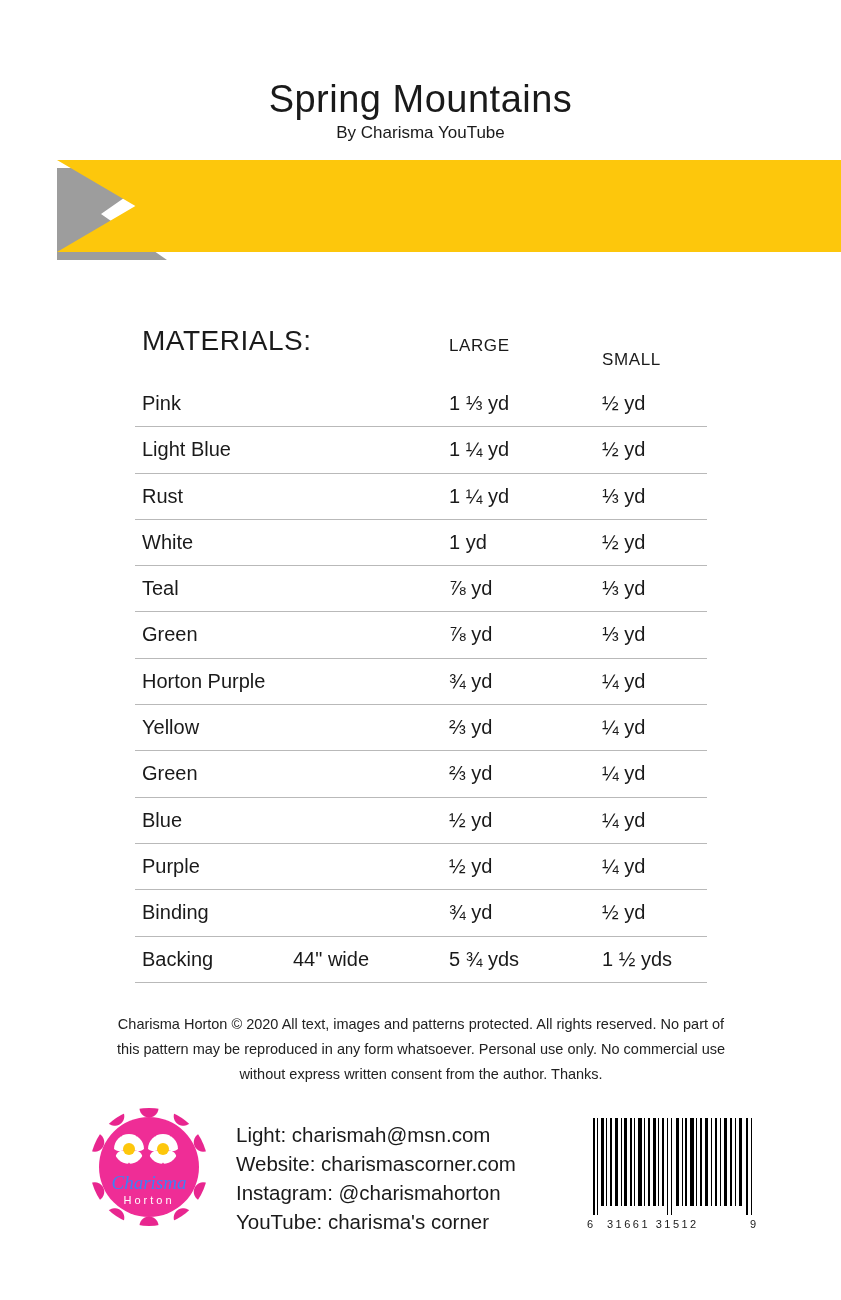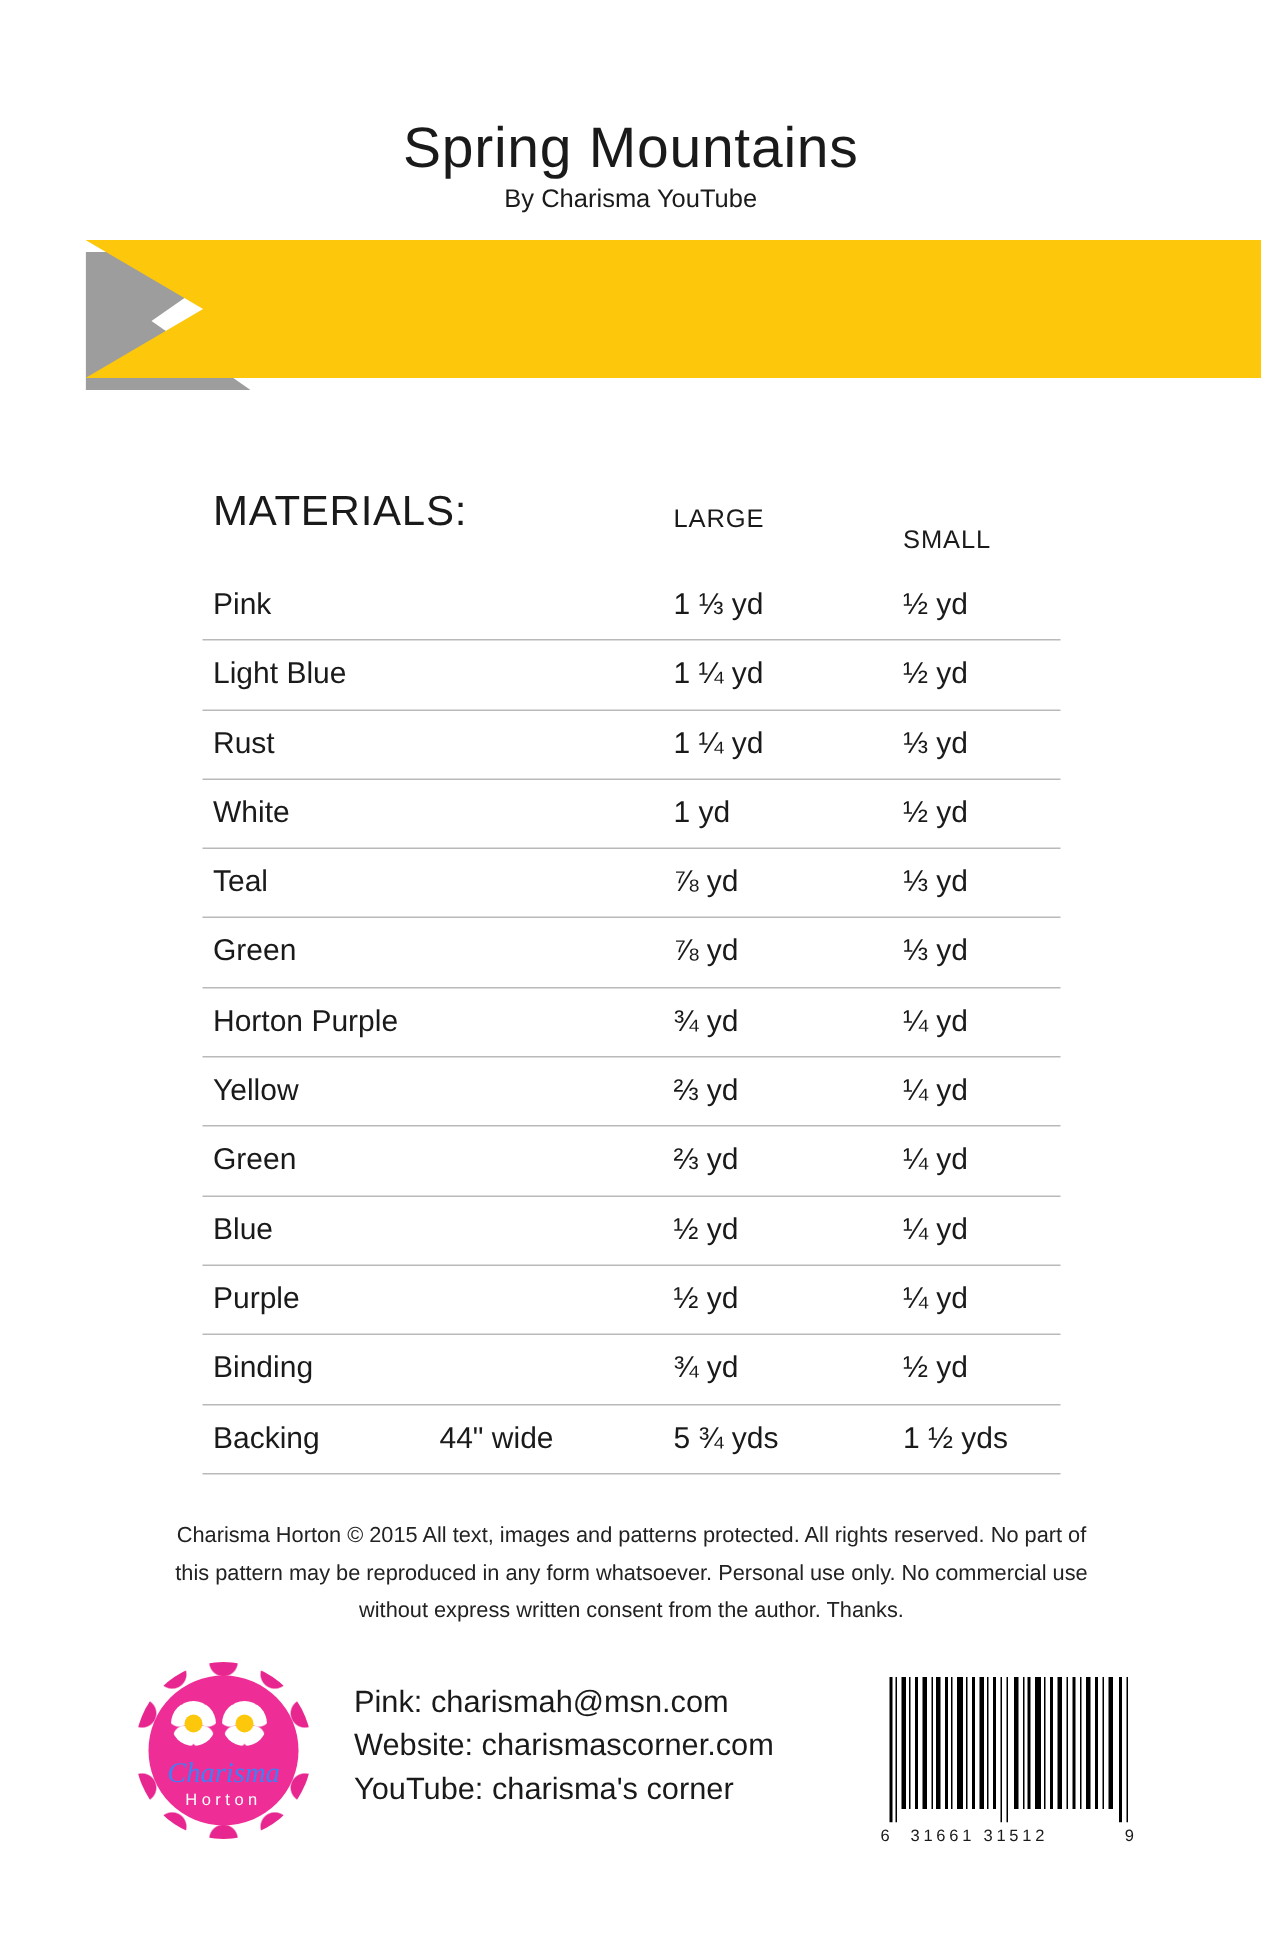--- a/index.html
+++ b/index.html
@@ -339,41 +339,42 @@
   </div>
   <div class="row">
     <span class="name">Backing</span>
     <span class="width">44" wide</span>
     <span class="large">5 ¾ yds</span>
     <span class="small">1 ½ yds</span>
   </div>
 </div>
 
 <div class="legal">
-  <div>Charisma Horton © 2015 All text, images and patterns protected. All rights reserved. No part of</div>
+  <div>Charisma Horton © 2020 All text, images and patterns protected. All rights reserved. No part of</div>
   <div>this pattern may be reproduced in any form whatsoever. Personal use only.  No commercial use</div>
   <div>without express written consent from the author.  Thanks.</div>
 </div>
 
 <div class="logo">
   <div class="scallop"></div>
   <div class="disc"></div>
   <div class="daisy d1">
       <div class="center"></div>
     </div>
   <div class="daisy d2">
       <div class="center"></div>
     </div>
   <div class="brand">Charisma</div>
   <div class="brand2">Horton</div>
 </div>
 
 <div class="contact">
-  <div>Pink: charismah@msn.com</div>
+  <div>Light: charismah@msn.com</div>
   <div>Website: charismascorner.com</div>
+  <div>Instagram: @charismahorton</div>
   <div>YouTube: charisma's corner</div>
 </div>
 
 <div class="barcode">
   <svg class="bars" viewBox="0 0 173 97" preserveAspectRatio="none">
     <rect x="0" y="0" width="173" height="97" fill="#ffffff"></rect>
     <g fill="#000000">
       <rect x="8" y="0" width="2" height="97"></rect>
       <rect x="12" y="0" width="1" height="97"></rect>
       <rect x="16" y="0" width="3" height="88"></rect>

